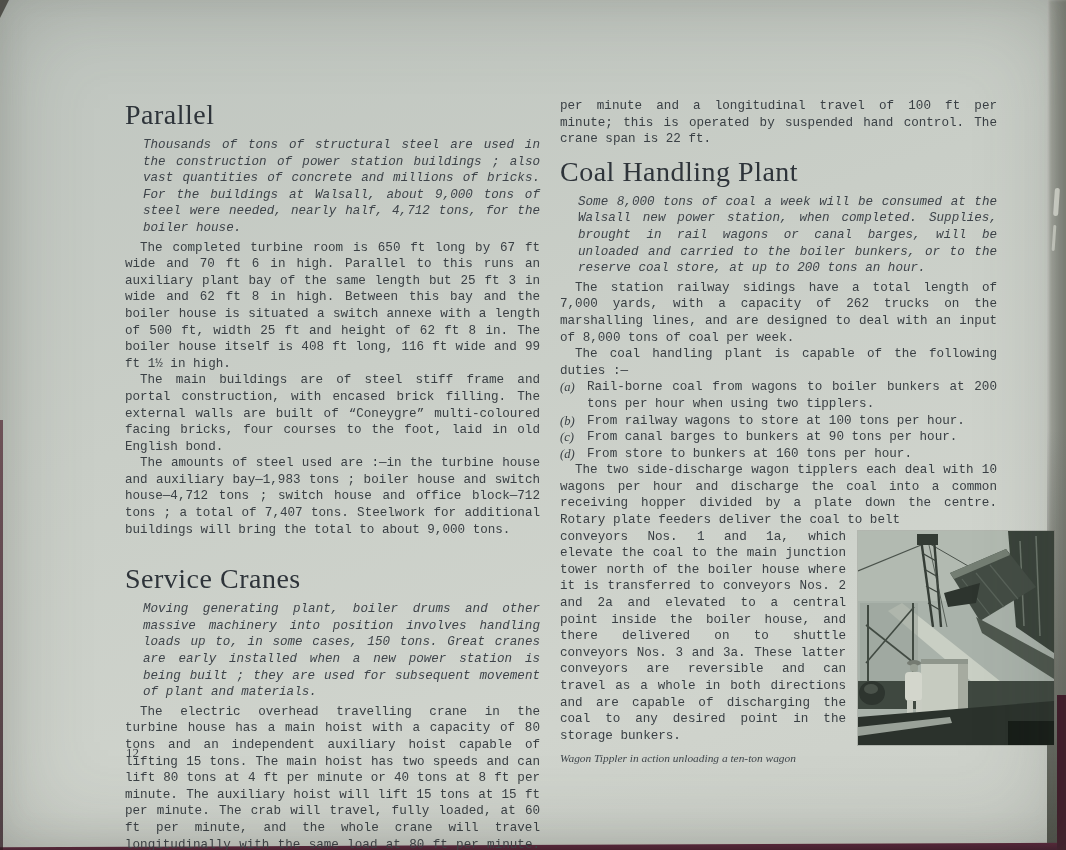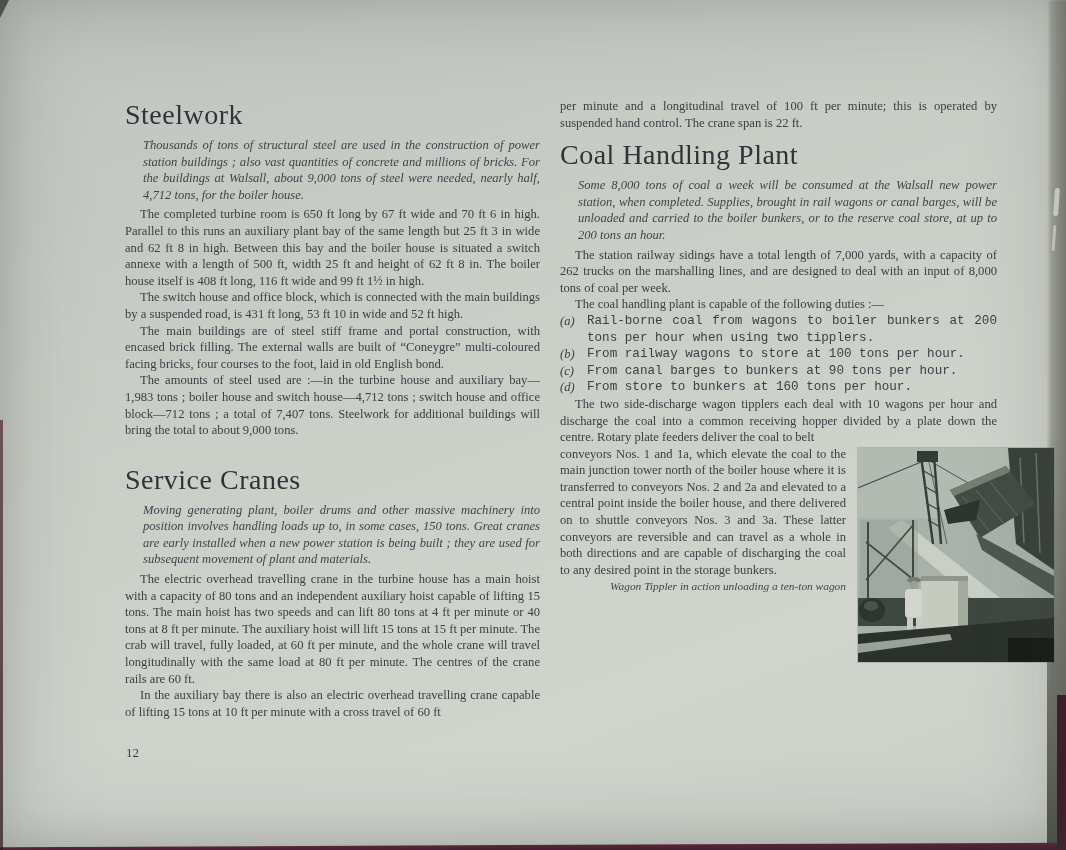--- a/index.html
+++ b/index.html
@@ -27,51 +27,50 @@
   .corner-tl{position:absolute;left:0;top:0;width:9px;height:18px;background:#55544e;
     clip-path:polygon(0 0,100% 0,0 100%);}
   
   .col{position:absolute;top:0;font-size:12.6px;line-height:16.6px;}
   .col-left{left:125px;width:415px;padding-top:100px;}
   .col-right{left:560px;width:437px;padding-top:98px;}
   h1{font-weight:normal;color:#2e343a;font-size:28px;line-height:30px;
      letter-spacing:.5px;margin:0 0 7px 0;}
   h1.mt{margin-top:26px;font-family:Liberation Serif, serif;}
   h1.mt2{margin-top:9px;}
-  p{margin:0;text-align:justify;}
+  p{margin:0;text-align:justify;font-family:Liberation Mono, monospace;}
   .ind{text-indent:15px;}
   .lead{font-style:italic;margin:1px 0 3px 18px;color:#3e444a;}
   .duty{display:flex;}
   .duty-label{flex:none;width:27px;font-style:italic;}
   .duty-text{flex:1;text-align:justify;font-family:Liberation Mono, monospace;}
   .photo-float{float:right;width:196px;height:214px;margin:2px -57px 6px 12px;
     box-shadow:0 0 0 1px rgba(90,95,88,.25);}
   .photo-float svg{display:block;width:100%;height:100%;}
-  .caption{width:288px;text-align:right;font-style:italic;font-size:11.4px;
-    line-height:14px;margin-top:1px;color:#3f464b;}
+  .caption{width:288px;text-align:left;font-style:italic;font-size:11.4px;
+    line-height:14px;margin-top:7px;color:#3f464b;}
   .page-number{position:absolute;left:126px;top:745px;font-size:13px;color:#3a4045;}
 </style>
 </head>
 <body>
 
 <div class="stage">
 
   <div class="pages-edge"></div>
   <div class="pages-edge-dark"></div>
   <div class="tassel"></div>
   <div class="cover-bottom"></div>
   <div class="cover-right"></div>
   <div class="cover-left"></div>
   <div class="corner-tl"></div>
 
   <div class="col col-left">
-    <h1>Steelwork</h1>
+    <h1>Parallel</h1>
     <p class="lead">Thousands of tons of structural steel are used in the construction of power station buildings ; also vast quantities of concrete and millions of bricks.  For the buildings at Walsall, about 9,000 tons of steel were needed, nearly half, 4,712 tons, for the boiler house.</p>
     <p class="ind">The completed turbine room is 650 ft long by 67 ft wide and 70 ft 6 in high.  Parallel to this runs an auxiliary plant bay of the same length but 25 ft 3 in wide and 62 ft 8 in high.  Between this bay and the boiler house is situated a switch annexe with a length of 500 ft, width 25 ft and height of 62 ft 8 in.  The boiler house itself is 408 ft long, 116 ft wide and 99 ft 1½ in high.</p>
-    <p class="ind">The switch house and office block, which is connected with the main buildings by a suspended road, is 431 ft long, 53 ft 10 in wide and 52 ft high.</p>
     <p class="ind">The main buildings are of steel stiff frame and portal construction, with encased brick filling.  The external walls are built of “Coneygre” multi-coloured facing bricks, four courses to the foot, laid in old English bond.</p>
     <p class="ind">The amounts of steel used are :—in the turbine house and auxiliary bay—1,983 tons ; boiler house and switch house—4,712 tons ; switch house and office block—712 tons ; a total of 7,407 tons.  Steelwork for additional buildings will bring the total to about 9,000 tons.</p>
 
     <h1 class="mt">Service Cranes</h1>
     <p class="lead">Moving generating plant, boiler drums and other massive machinery into position involves handling loads up to, in some cases, 150 tons.  Great cranes are early installed when a new power station is being built ; they are used for subsequent movement of plant and materials.</p>
     <p class="ind">The electric overhead travelling crane in the turbine house has a main hoist with a capacity of 80 tons and an independent auxiliary hoist capable of lifting 15 tons.  The main hoist has two speeds and can lift 80 tons at 4 ft per minute or 40 tons at 8 ft per minute.  The auxiliary hoist will lift 15 tons at 15 ft per minute.  The crab will travel, fully loaded, at 60 ft per minute, and the whole crane will travel longitudinally with the same load at 80 ft per minute.  The centres of the crane rails are 60 ft.</p>
     <p class="ind">In the auxiliary bay there is also an electric overhead travelling crane capable of lifting 15 tons at 10 ft per minute with a cross travel of 60 ft</p>
   </div>
 
   <div class="col col-right">

